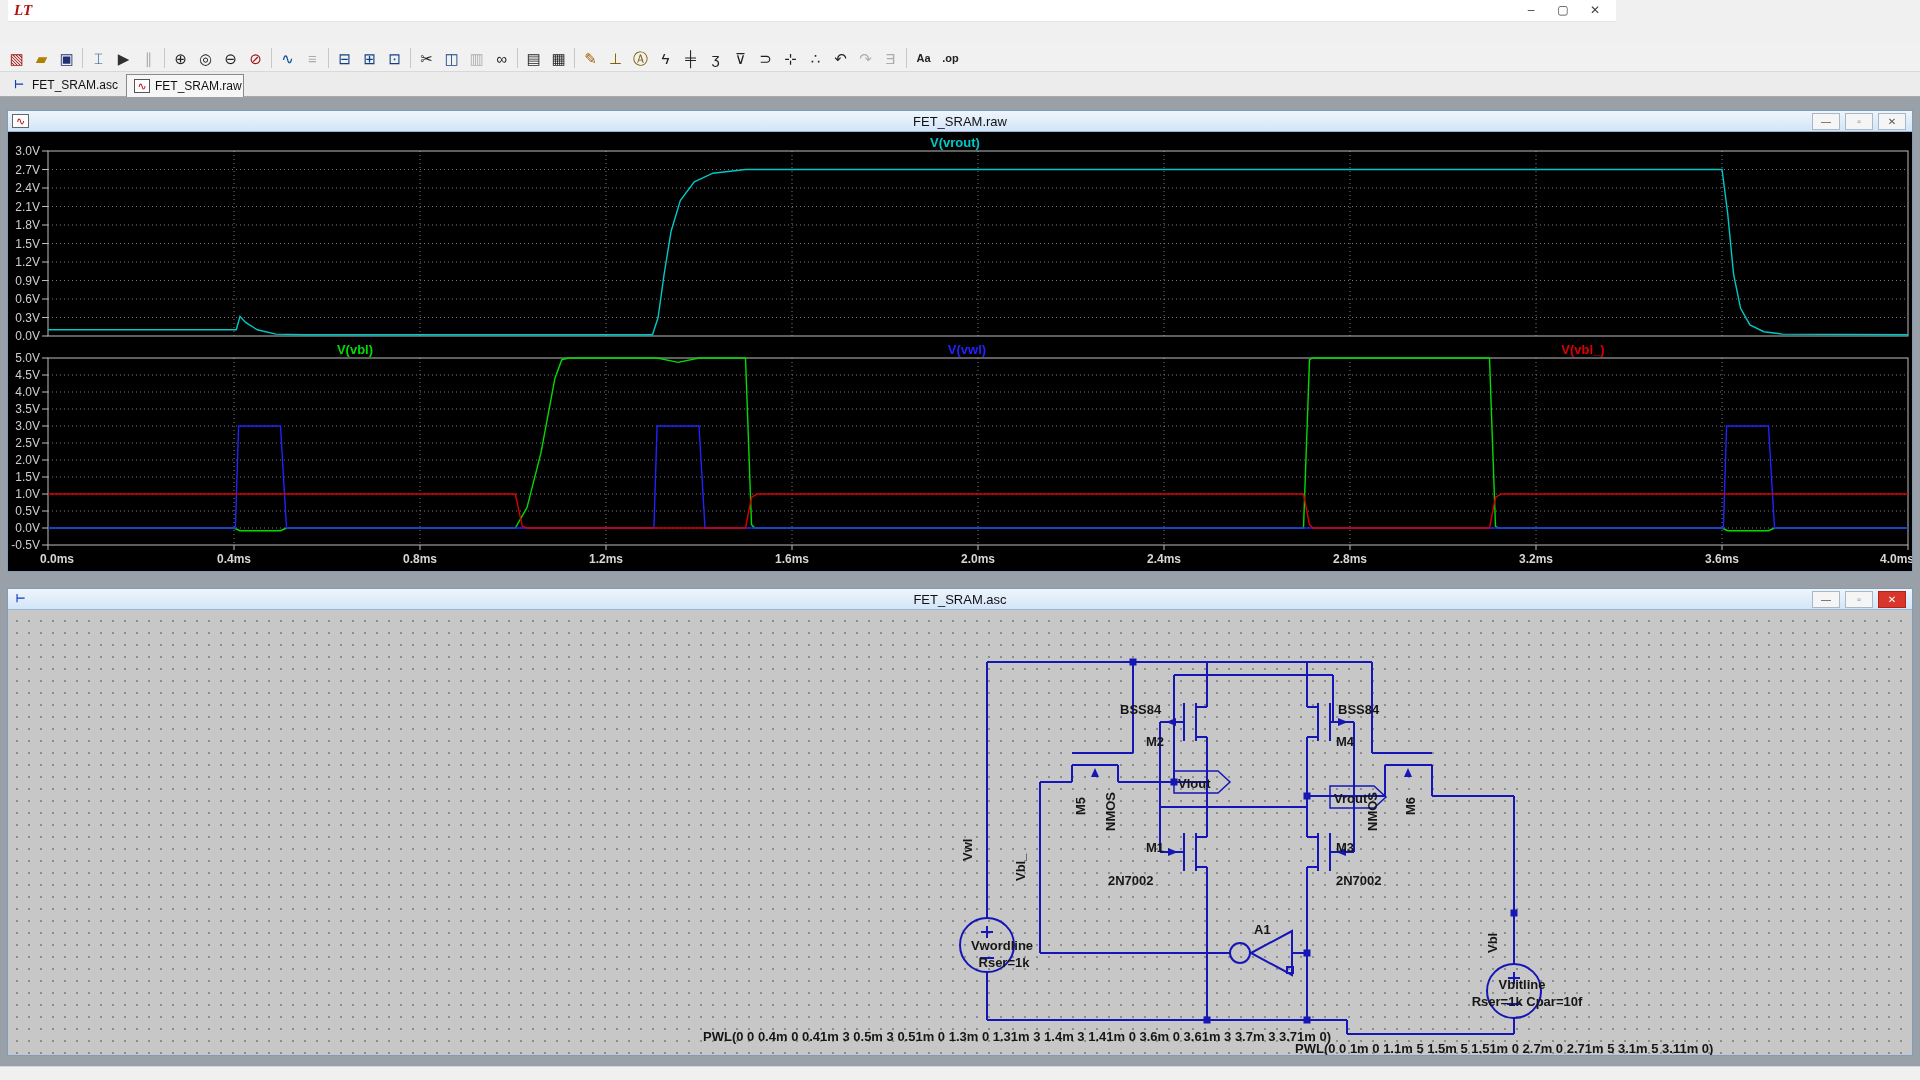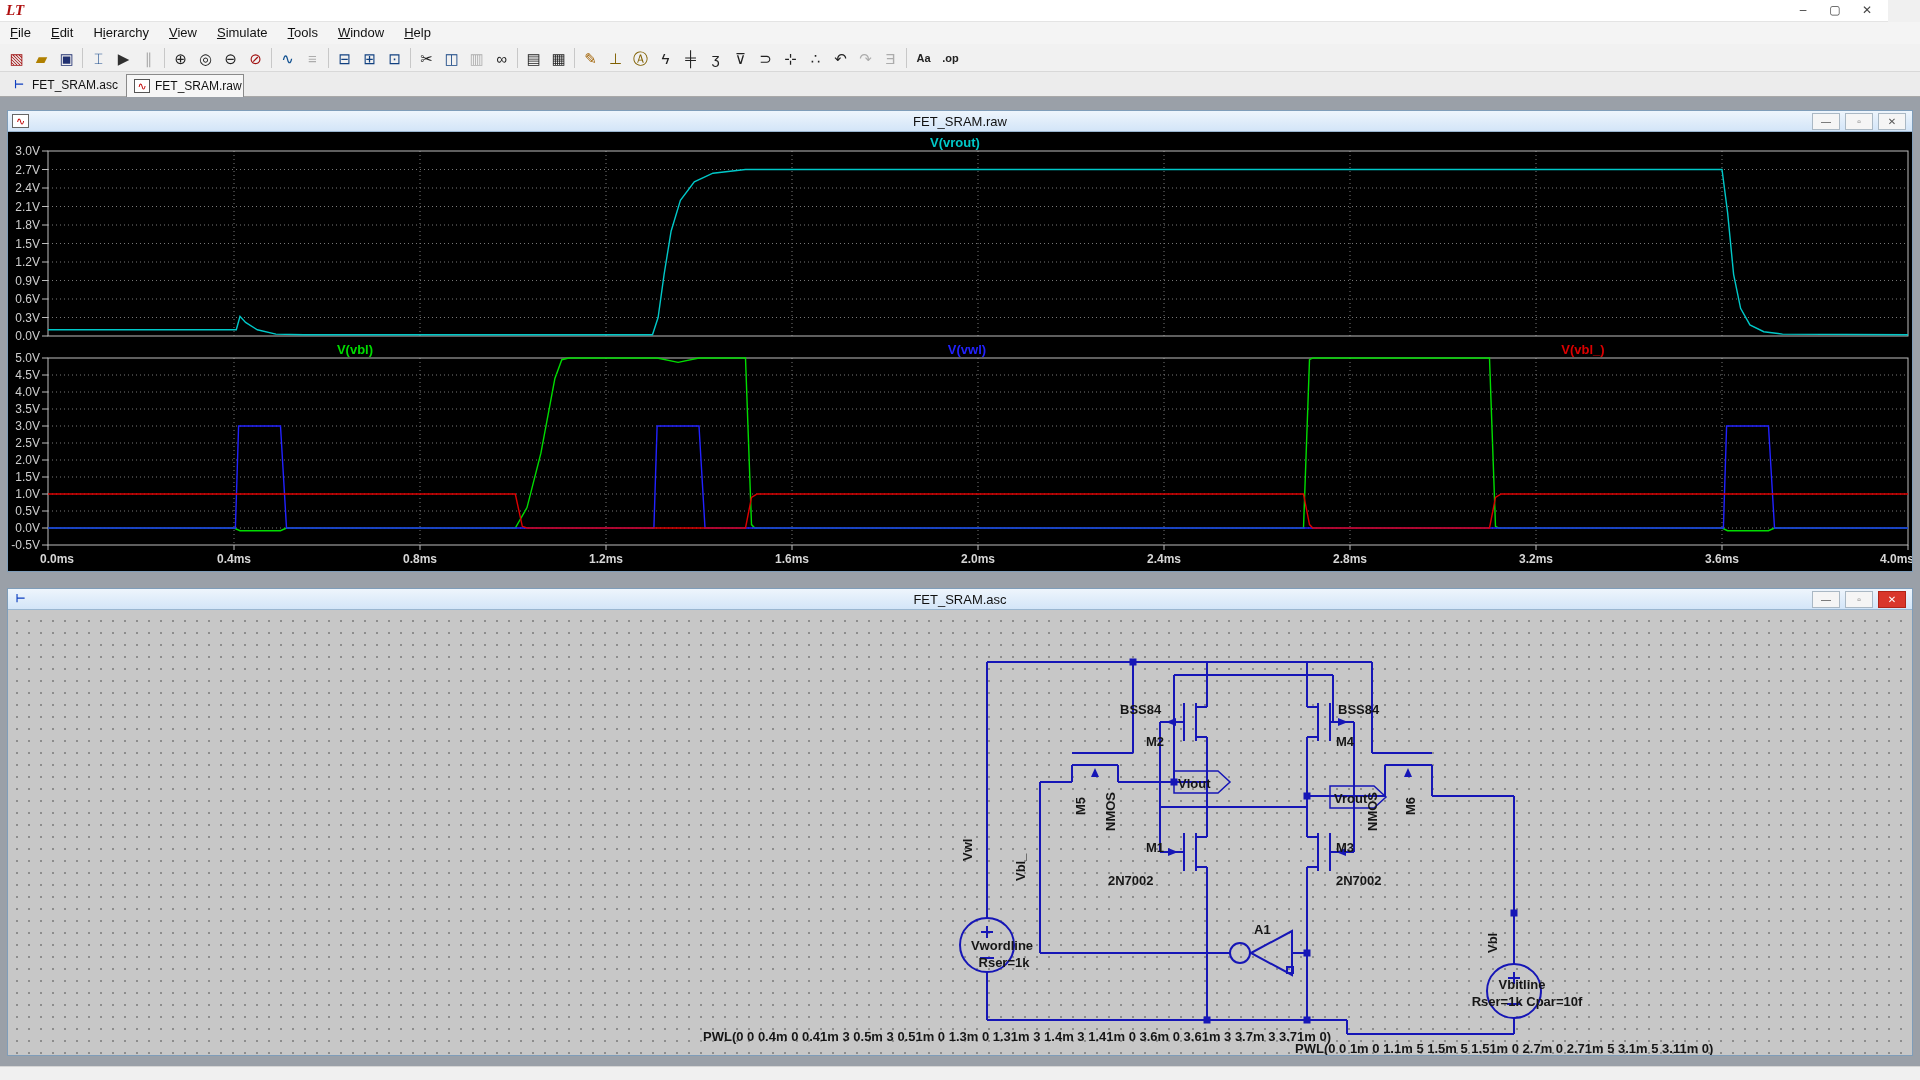--- a/index.html
+++ b/index.html
@@ -1,21 +1,21 @@
 <!DOCTYPE html>
 <html><head>
 <meta charset="utf-8">
 <style>
   * { margin:0; padding:0; box-sizing:border-box; }
   html,body { width:1920px; height:1080px; overflow:hidden;
     font-family:"Liberation Sans", sans-serif; background:#f0f0f0; }
   #stage { position:relative; width:1920px; height:1080px; background:#f0f0f0; }
 
   
-  #titlebar { position:absolute; left:0; top:0; width:1888px; height:22px; background:#ffffff;
+  #titlebar { position:absolute; left:8px; top:0; width:1608px; height:22px; background:#ffffff;
     border-bottom:1px solid #e4e4e4; }
   #app-logo { position:absolute; left:6px; top:2px; color:#b01010; font:italic 700 15px "Liberation Serif", serif; }
   #app-title { position:absolute; left:0; right:0; top:3px; text-align:center; font-size:13px; color:#1a1a1a; }
   .winctl { position:absolute; top:0; width:30px; height:21px; text-align:center; font-size:12px;
     color:#444; line-height:21px; cursor:default; }
 
   
   #menubar { position:absolute; left:0; top:22px; width:1920px; height:22px; background:#f4f4f4; }
   .menuitem { display:inline-block; padding:3px 10px 0 10px; font-size:13px; color:#111; height:22px; }
   .menuitem u { text-decoration:underline; }
@@ -76,21 +76,20 @@
 
   <div id="titlebar">
     <span id="app-logo">LT</span>
     <div id="main-controls">
         <div class="winctl" style="right: 70px;">–</div>
         <div class="winctl" style="right: 38px;">▢</div>
         <div class="winctl" style="right: 6px;">✕</div>
       </div>
   </div>
 
-  <div id="menubar"><span class="menuitem"><u>F</u>ile</span><span class="menuitem"><u>E</u>dit</span><span class="menuitem">H<u>i</u>erarchy</span><span class="menuitem"><u>V</u>iew</span><span class="menuitem"><u>S</u>imulate</span><span class="menuitem"><u>T</u>ools</span><span class="menuitem"><u>W</u>indow</span><span class="menuitem"><u>H</u>elp</span></div>
 
   <div id="toolbar"><span class="tbtn" style="color: rgb(160, 16, 16);">▧</span><span class="tbtn" style="color: rgb(176, 128, 0);">▰</span><span class="tbtn" style="color: rgb(32, 48, 112);">▣</span><span class="tsep"></span><span class="tbtn" style="color: rgb(32, 80, 144);">⌶</span><span class="tbtn" style="color: rgb(48, 48, 48);">▶</span><span class="tbtn disabled">∥</span><span class="tsep"></span><span class="tbtn">⊕</span><span class="tbtn">◎</span><span class="tbtn">⊖</span><span class="tbtn" style="color: rgb(160, 16, 16);">⊘</span><span class="tsep"></span><span class="tbtn" style="color: rgb(16, 80, 144);">∿</span><span class="tbtn disabled">≡</span><span class="tsep"></span><span class="tbtn" style="color: rgb(16, 64, 128);">⊟</span><span class="tbtn" style="color: rgb(16, 64, 128);">⊞</span><span class="tbtn" style="color: rgb(16, 64, 128);">⊡</span><span class="tsep"></span><span class="tbtn">✂</span><span class="tbtn" style="color: rgb(16, 64, 128);">◫</span><span class="tbtn disabled">▥</span><span class="tbtn">∞</span><span class="tsep"></span><span class="tbtn">▤</span><span class="tbtn">▦</span><span class="tsep"></span><span class="tbtn" style="color: rgb(160, 96, 0);">✎</span><span class="tbtn" style="color: rgb(128, 96, 0);">⊥</span><span class="tbtn" style="color: rgb(128, 96, 0);">Ⓐ</span><span class="tbtn">ϟ</span><span class="tbtn">╪</span><span class="tbtn">ʒ</span><span class="tbtn">⊽</span><span class="tbtn">⊃</span><span class="tbtn">⊹</span><span class="tbtn">∴</span><span class="tbtn">↶</span><span class="tbtn disabled">↷</span><span class="tbtn disabled">Ǝ</span><span class="tsep"></span><span class="tbtn small">Aa</span><span class="tbtn small">.op</span></div>
 
   <div id="tabstrip">
       <div class="tab" style="left: 4px; width: 122px;"><span class="tabicon schbox">⊢</span><span>FET_SRAM.asc</span></div>
       <div class="tab active" style="left: 126px; width: 118px;"><span class="tabicon wavebox">∿</span><span>FET_SRAM.raw</span></div>
     </div>
 
   <div id="mdi">
 

